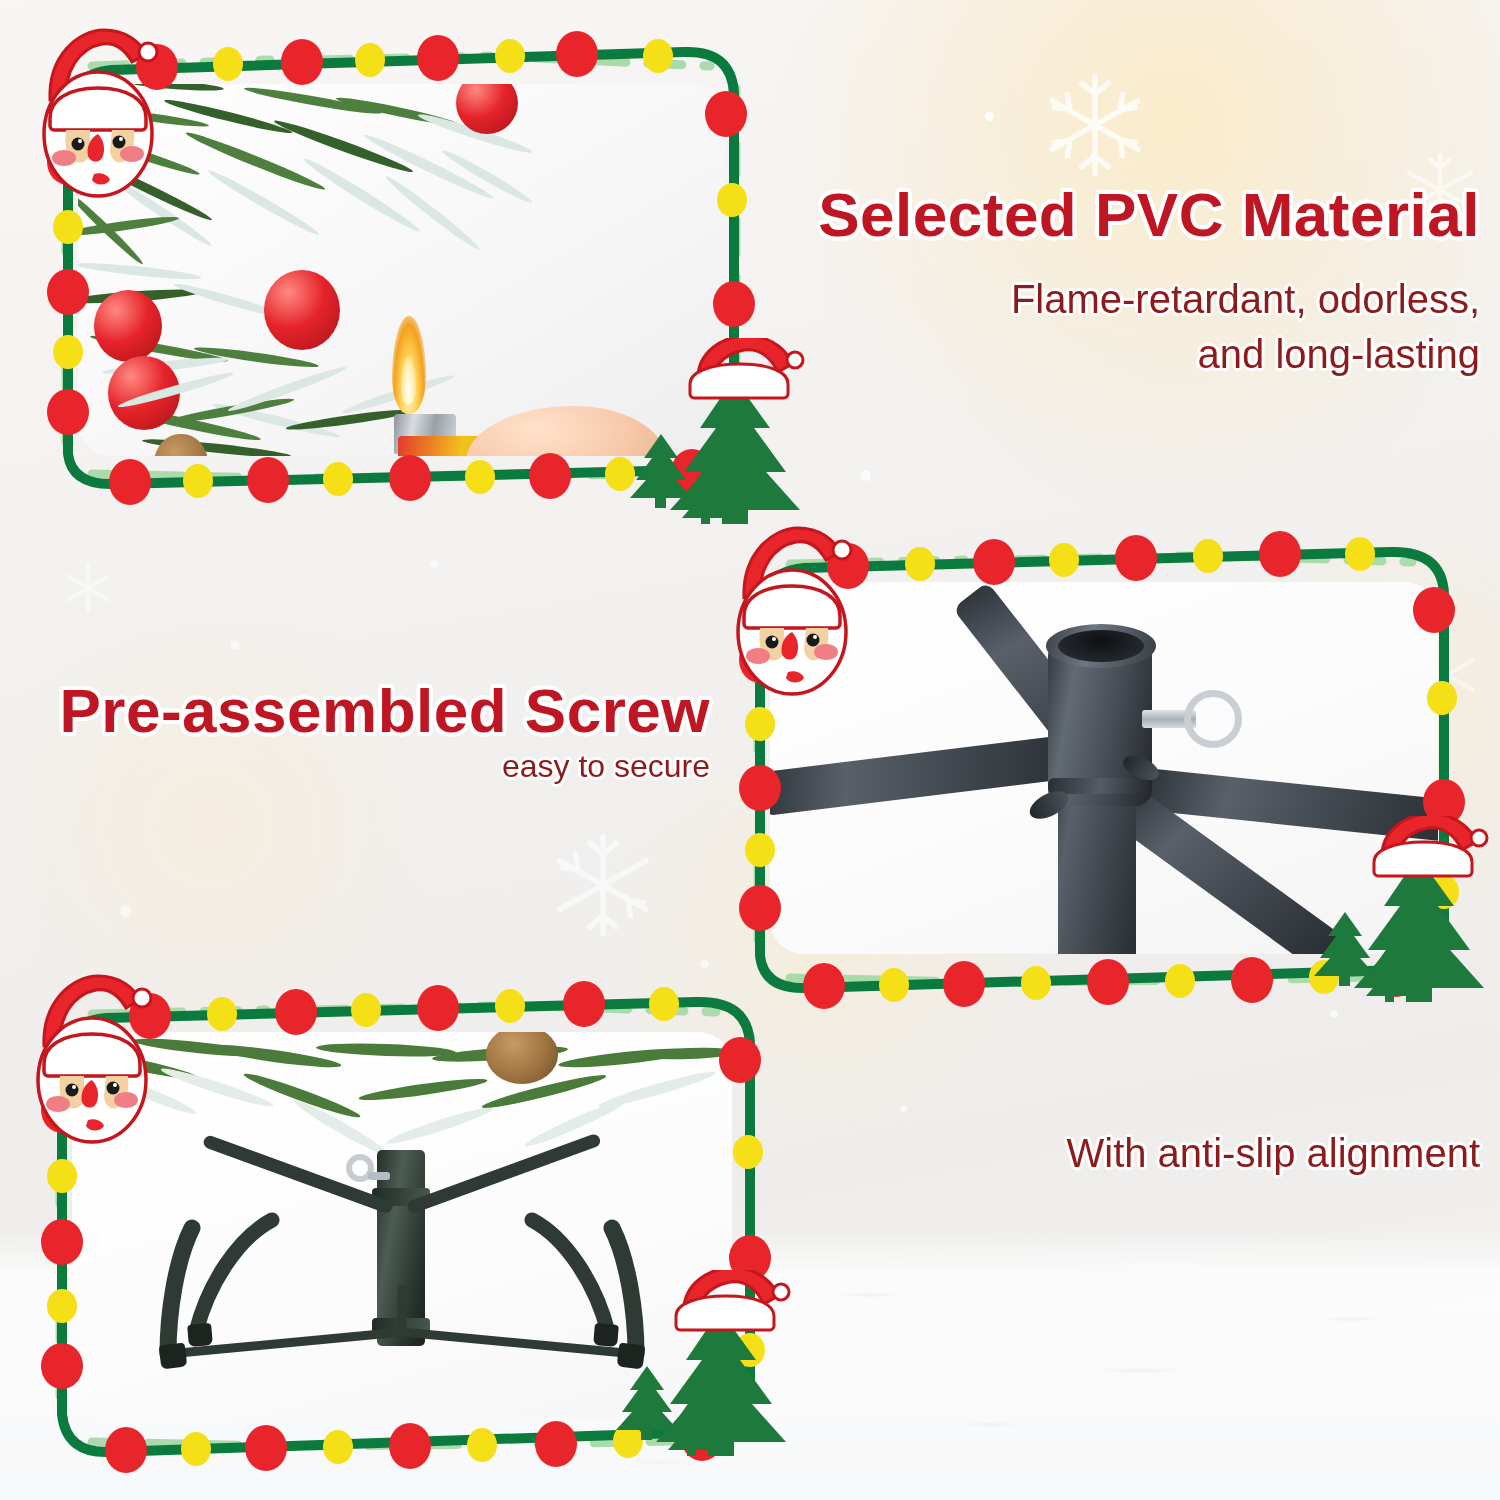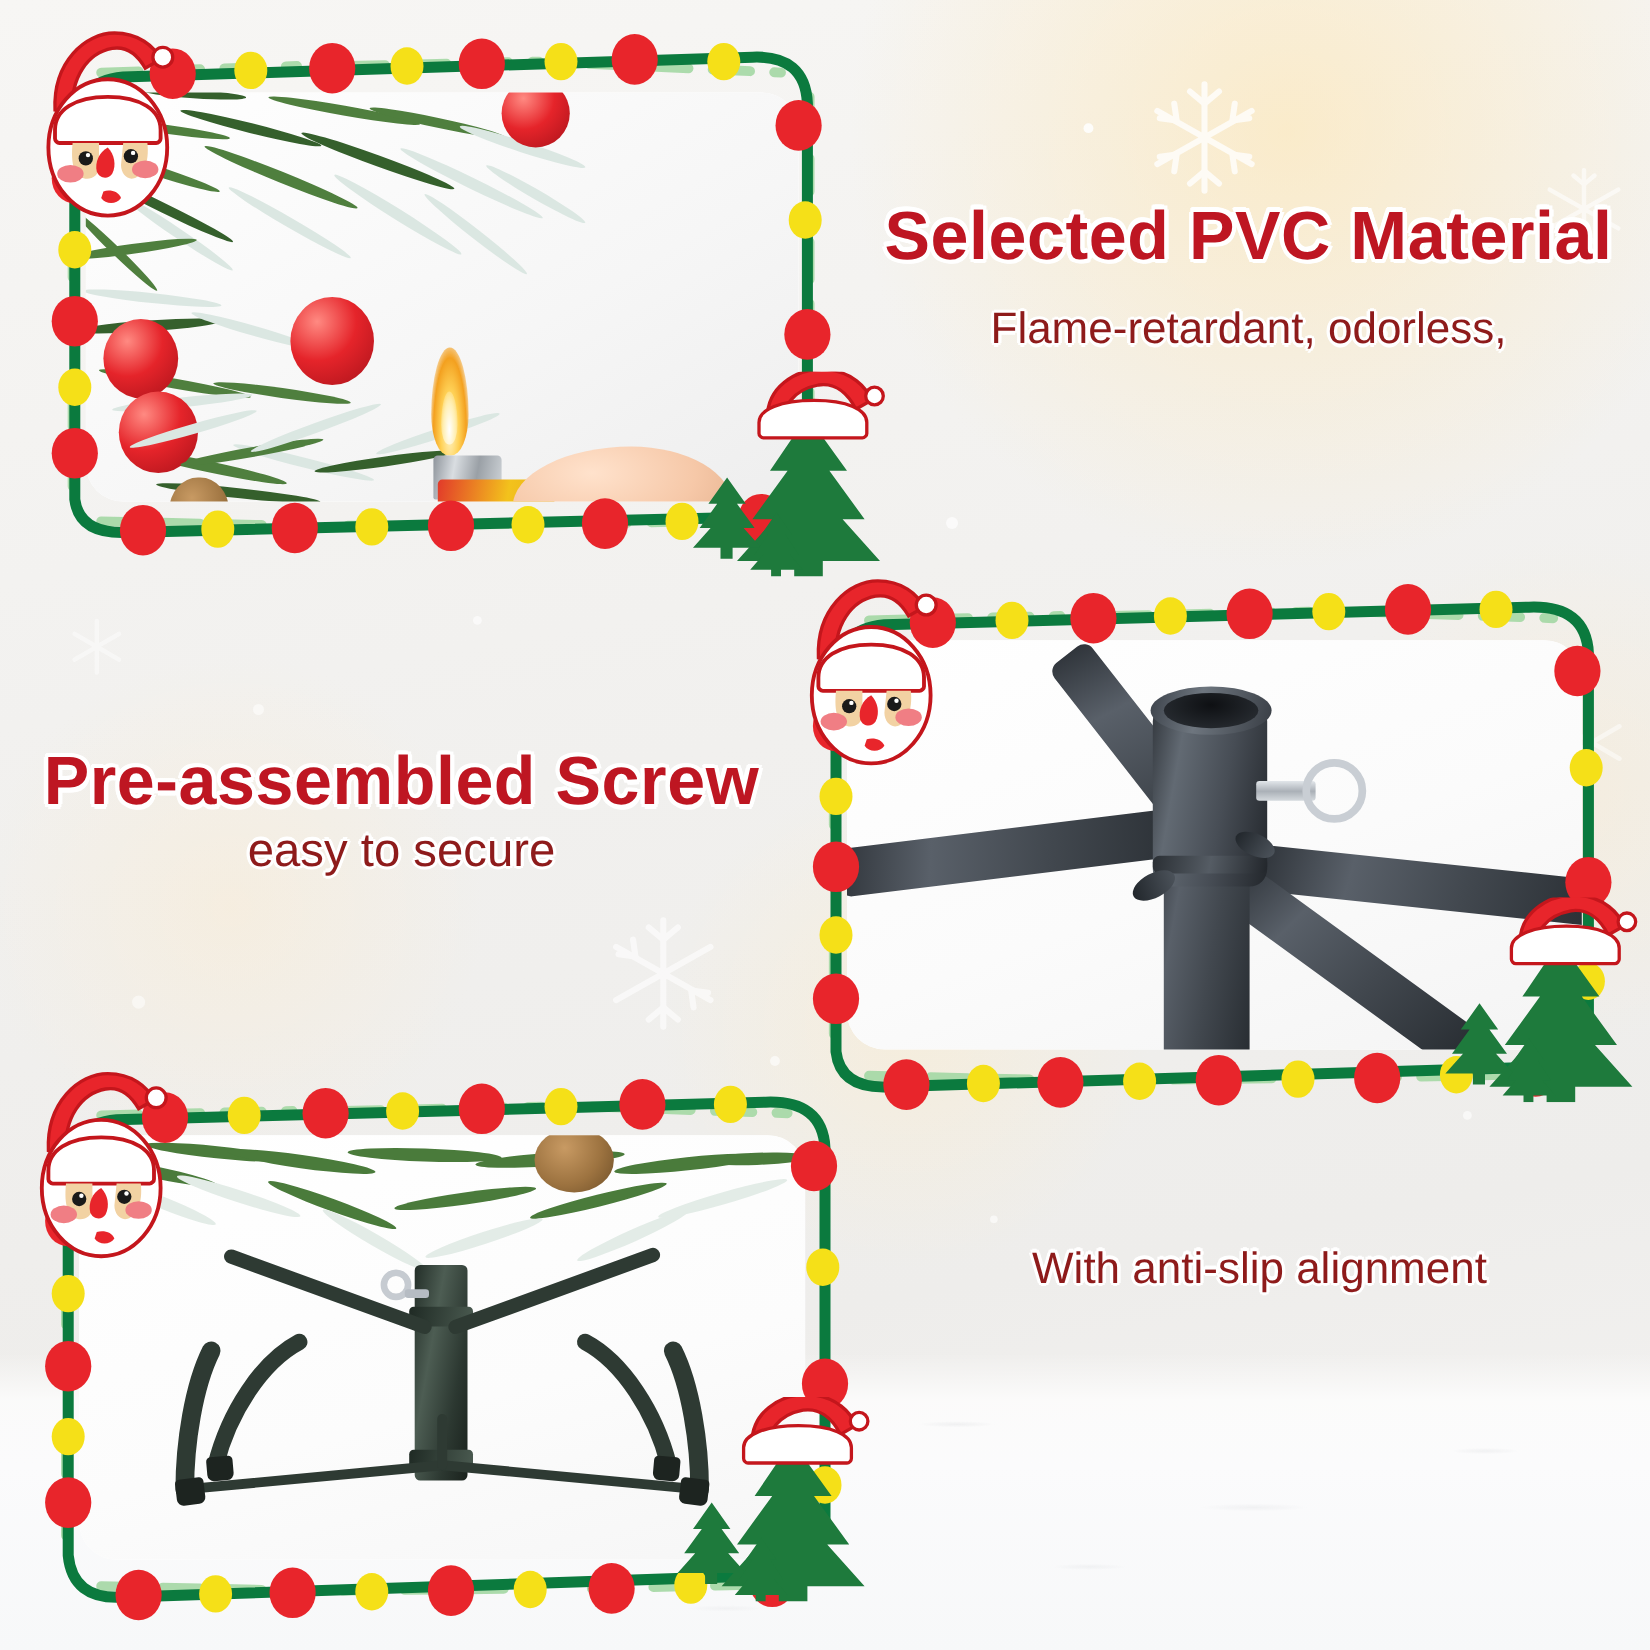--- a/index.html
+++ b/index.html
@@ -48,21 +48,21 @@
   .photo-card {
     position:absolute;
     background:#fff;
     border-radius:34px;
     overflow:hidden;
   }
   .garland-svg { position:absolute; inset:0; width:100%; height:100%; overflow:visible; }
   .corner-icon { position:absolute; }
 
   
-  .textblock { position:absolute; text-align:center; }
+  .textblock { position:absolute; text-align:right; }
   .headline {
     font-weight:bold;
     color:#BE1622;
     line-height:1.06;
     letter-spacing:.5px;
     text-shadow:
       -3px -3px 0 #fff, 3px -3px 0 #fff, -3px 3px 0 #fff, 3px 3px 0 #fff,
       0 -4px 0 #fff, 0 4px 0 #fff, -4px 0 0 #fff, 4px 0 0 #fff,
       -2px -4px 0 #fff, 2px 4px 0 #fff;
   }
@@ -293,20 +293,21 @@
     </g>
     <path d="M70 48 C66 14 96 -4 124 -2 C146 0 160 14 164 26 L150 34 C142 18 130 10 116 12 C94 16 82 32 84 50 Z" fill="#E8252B" stroke="#C4161C" stroke-width="3"></path>
     <path d="M62 46 C62 34 82 26 112 26 C142 26 160 34 160 46 L160 56 C160 58 158 60 156 60 L66 60 C64 60 62 58 62 56 Z" fill="#fff" stroke="#C4161C" stroke-width="3"></path>
     <circle cx="167" cy="22" r="8" fill="#fff" stroke="#C4161C" stroke-width="3"></circle>
   </svg>
 </div>
 
 <div class="textblock" style="left:790px;top:182px;width:690px;">
   <div class="headline" style="font-size:62px;">Selected PVC Material</div>
   <div class="subline" style="font-size:40px;margin-top:24px;">Flame-retardant, odorless,</div>
+  <div class="subline" style="font-size:40px;">and long-lasting</div>
 </div>
 
 <div class="frame" style="left:712px;top:516px;width:780px;height:500px;z-index:3;">
 
   <div class="photo-card" style="left:58px;top:66px;width:668px;height:372px;">
     <div class="ph">
       <div style="position:absolute;inset:0;background:linear-gradient(160deg,#ffffff 0%,#fbfbfb 55%,#f4f4f4 100%);"></div>
 
       <div class="pipe" style="left:-10px;top:150px;width:330px;height:44px;transform:rotate(-7deg);transform-origin:100% 50%;"></div>
 
@@ -396,21 +397,21 @@
       <path d="M78 128 L92 148 L86 148 L98 166 L90 166 L102 180 L82 180 L82 186 L73 186 L73 180 L54 180 L66 166 L58 166 L70 148 L64 148 Z"></path>
     </g>
     <path d="M70 48 C66 14 96 -4 124 -2 C146 0 160 14 164 26 L150 34 C142 18 130 10 116 12 C94 16 82 32 84 50 Z" fill="#E8252B" stroke="#C4161C" stroke-width="3"></path>
     <path d="M62 46 C62 34 82 26 112 26 C142 26 160 34 160 46 L160 56 C160 58 158 60 156 60 L66 60 C64 60 62 58 62 56 Z" fill="#fff" stroke="#C4161C" stroke-width="3"></path>
     <circle cx="167" cy="22" r="8" fill="#fff" stroke="#C4161C" stroke-width="3"></circle>
   </svg>
 </div>
 
 <div class="textblock" style="left:20px;top:678px;width:690px;">
   <div class="headline" style="font-size:62px;">Pre-assembled Screw</div>
-  <div class="subline" style="font-size:43px;">easy to secure</div>
+  <div class="subline" style="font-size:32px;">easy to secure</div>
 </div>
 
 <div class="frame" style="left:10px;top:962px;width:790px;height:518px;z-index:3;">
 
   <div class="photo-card" style="left:62px;top:70px;width:660px;height:386px;">
     <div class="ph">
       <div style="position:absolute;inset:0;background:linear-gradient(165deg,#ffffff 0%,#fcfcfc 60%,#f6f6f6 100%);"></div>
 
       <div style="position:absolute;left:0;top:-6px;width:660px;height:140px;">
         <div class="bough" style="left:8px;top:34px;width:120px;height:11px;transform:rotate(12deg);"></div>

